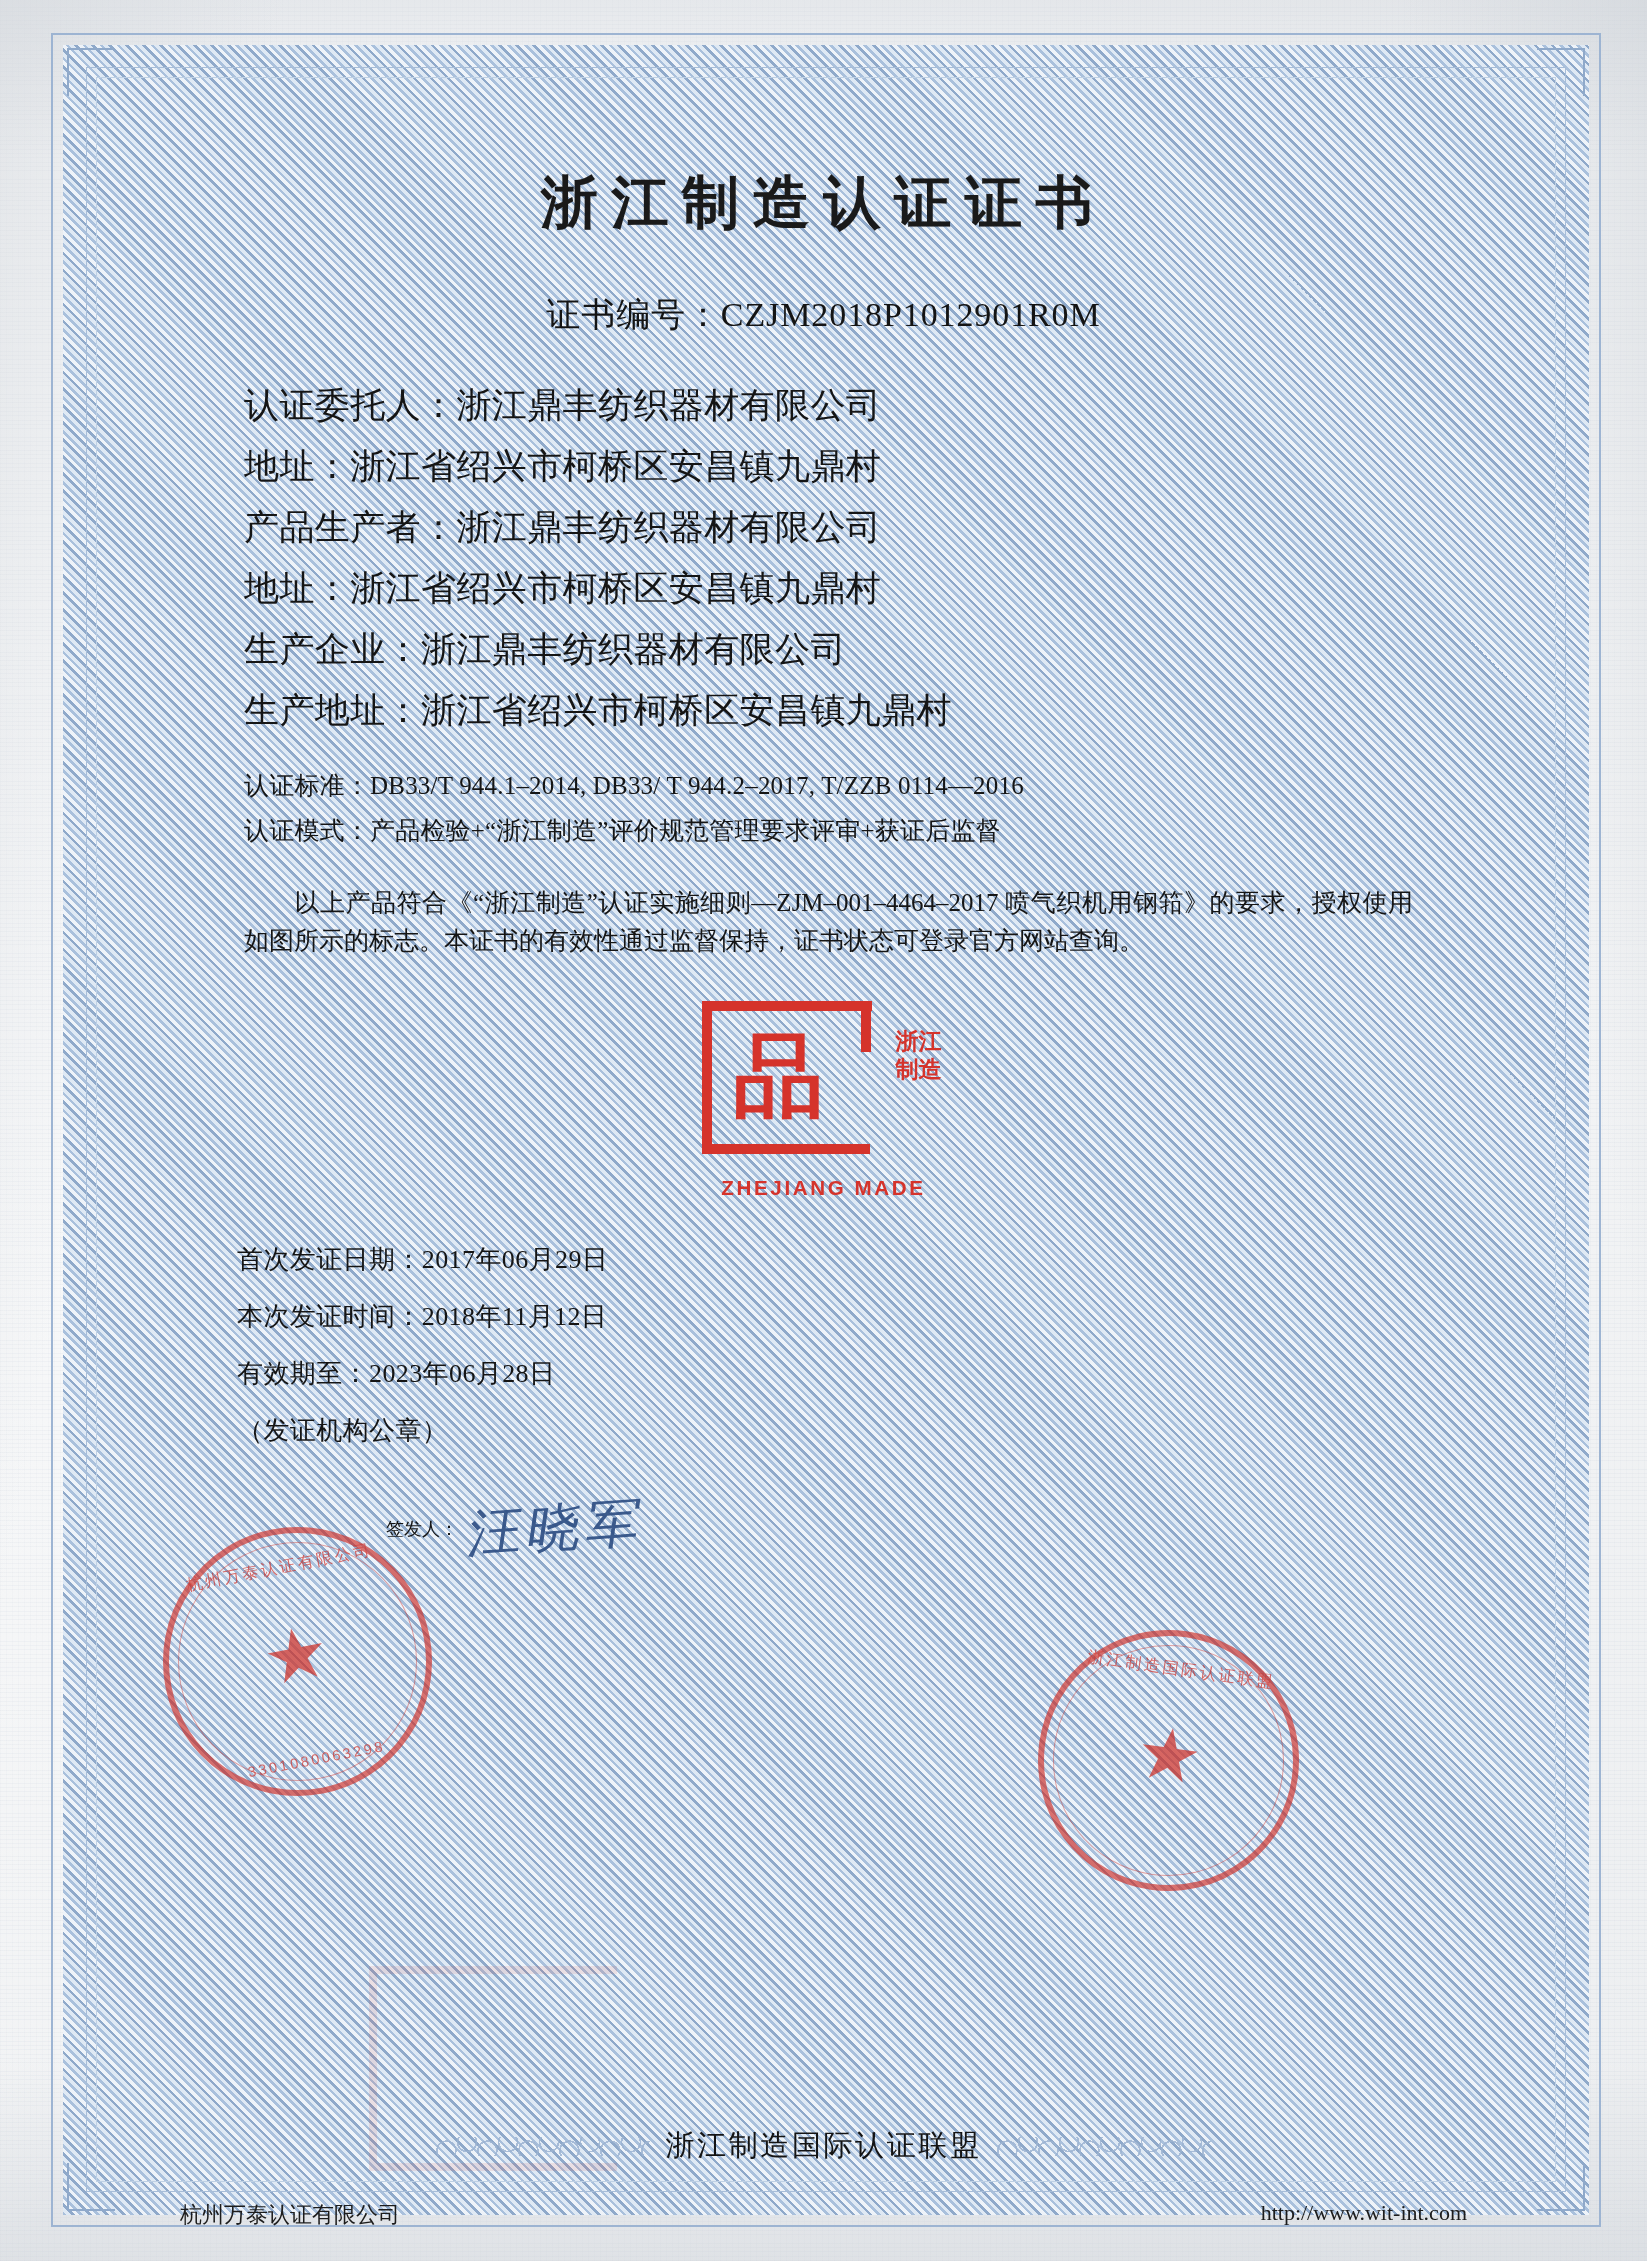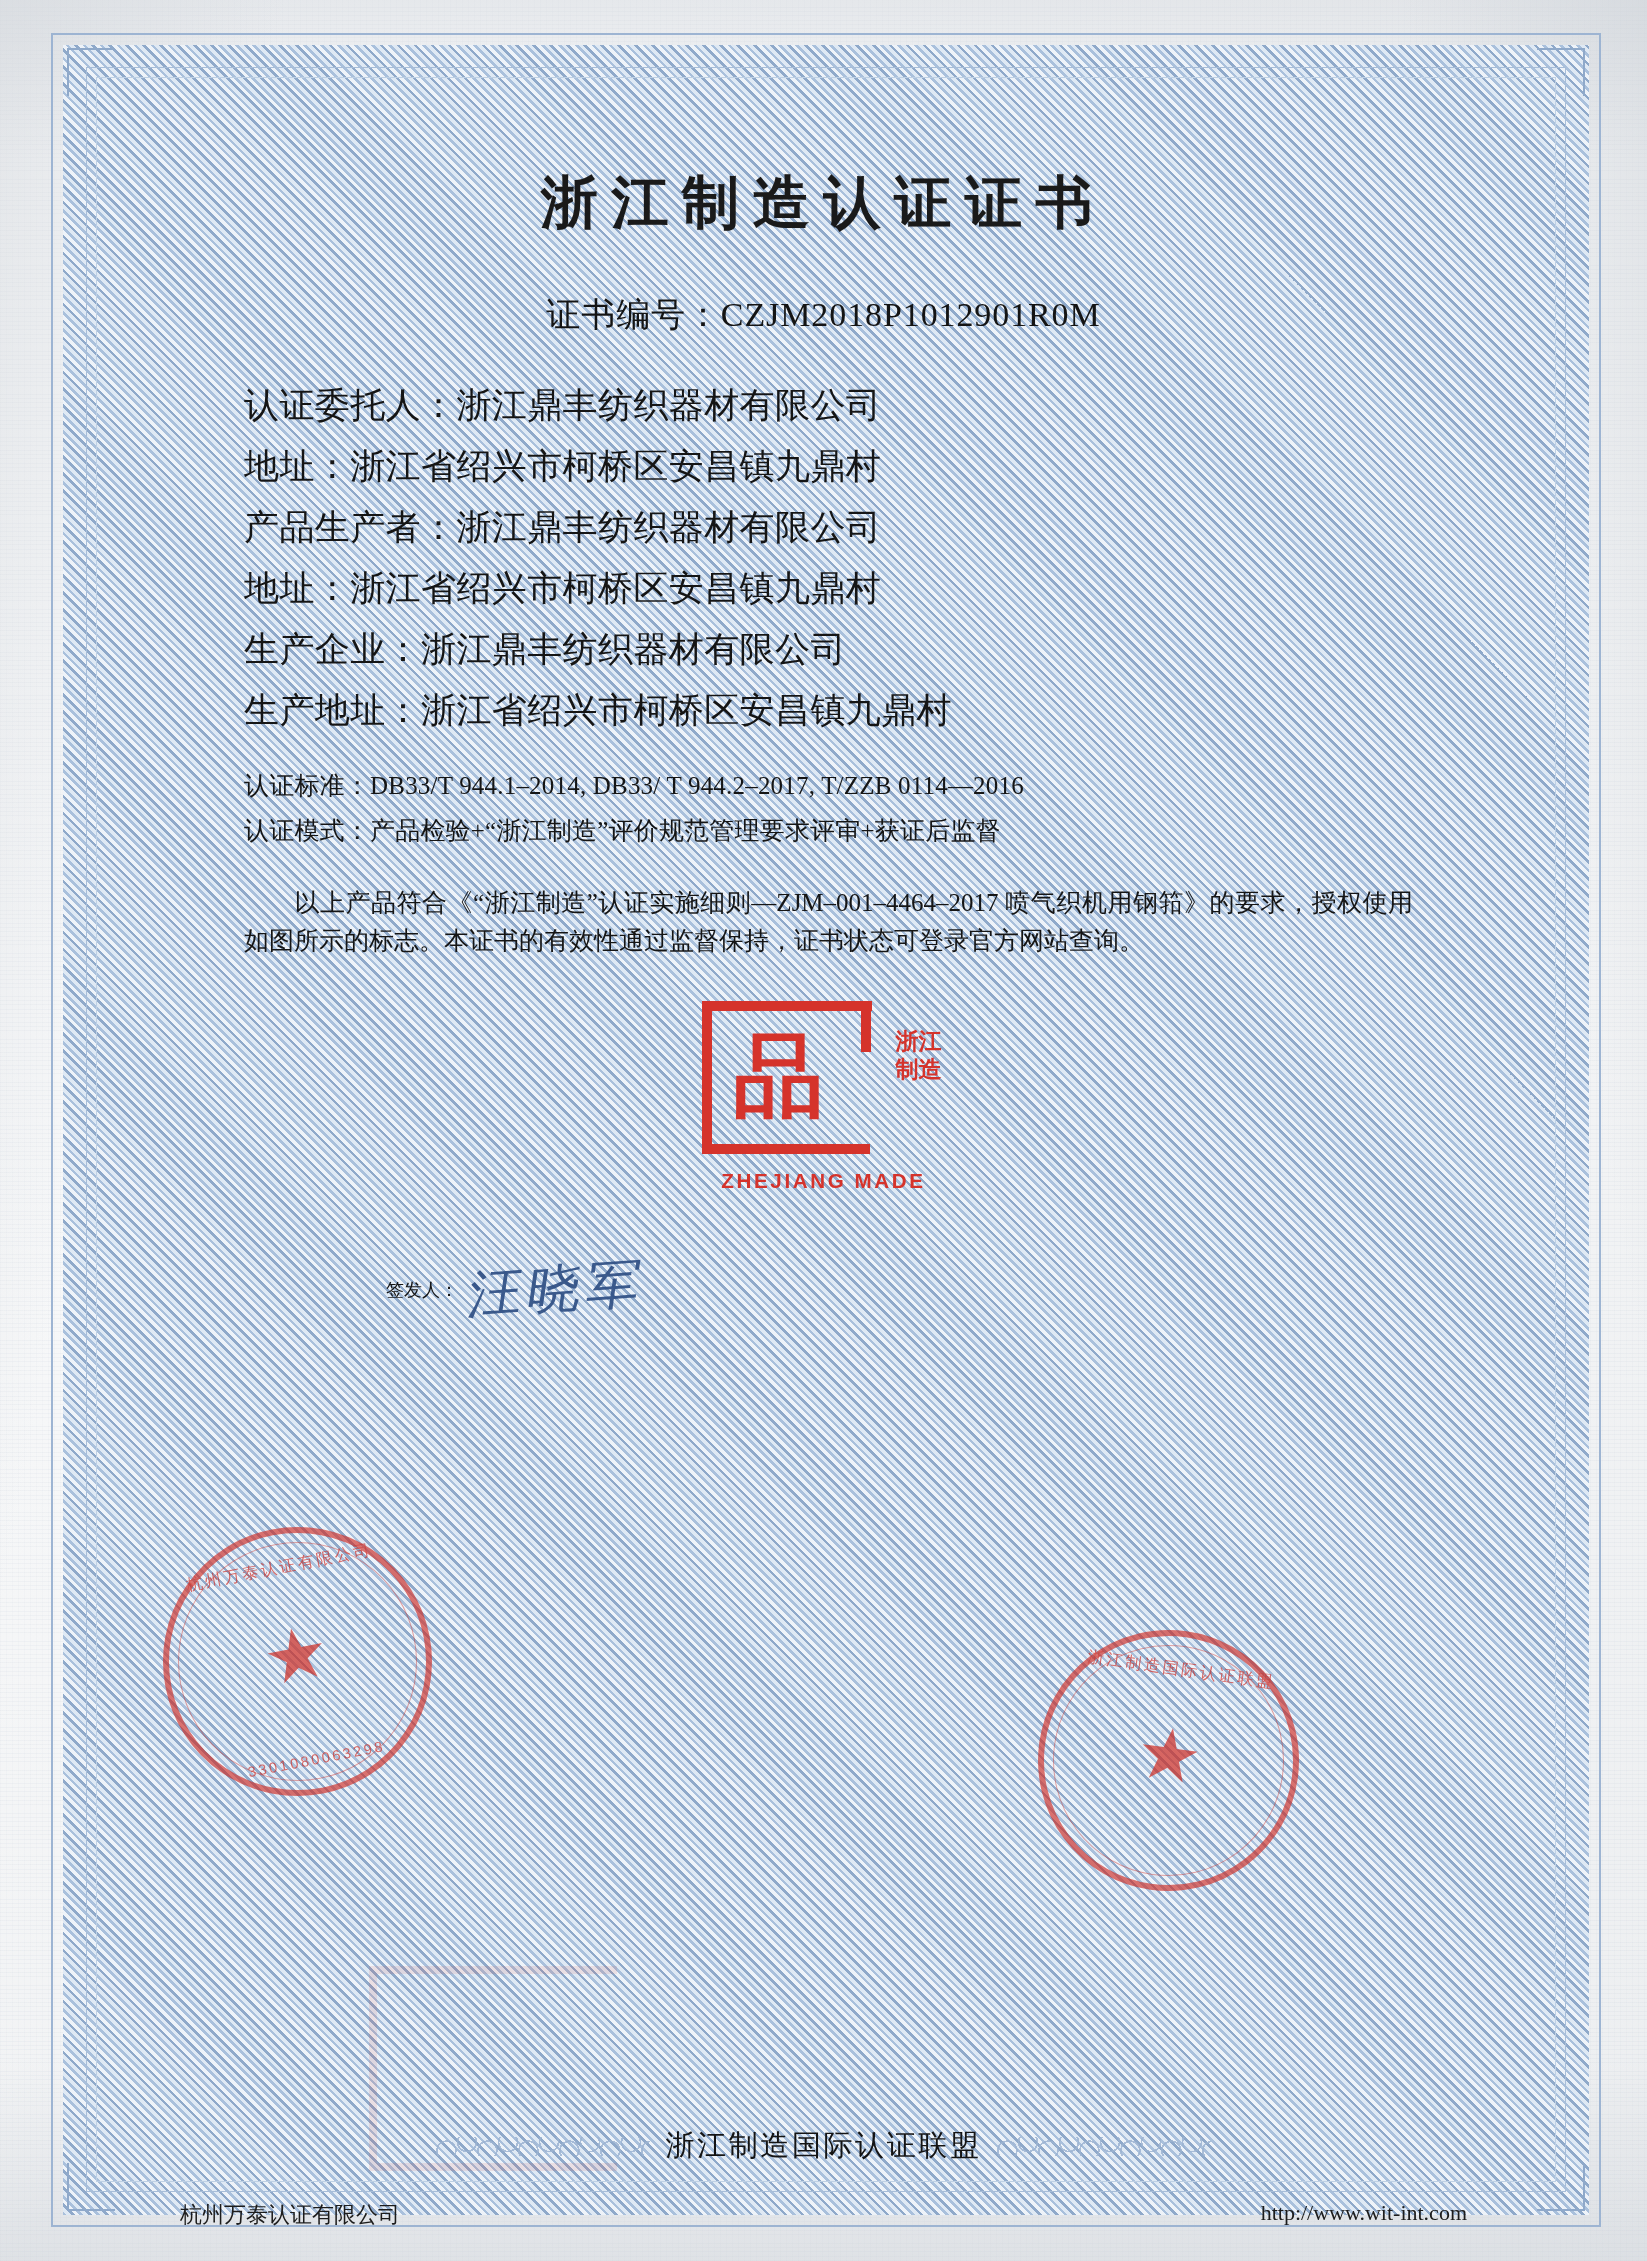--- a/index.html
+++ b/index.html
@@ -202,21 +202,21 @@
     width: 50px;
     font-family: "DejaVu Serif", serif;
     font-size: 23px;
     font-weight: 700;
     color: #d5332b;
     line-height: 1.22;
     text-align: center;
   }
   .logo-en {
     position: absolute;
-    left: 17px; bottom: 16px;
+    left: 17px; bottom: 9px;
     width: 223px;
     text-align: center;
     font-family: "Liberation Sans", sans-serif;
     font-size: 20.6px;
     font-weight: 700;
     letter-spacing: 2.6px;
     color: #d5332b;
   }
 
   
@@ -414,20 +414,26 @@
       <div class="logo">
         <div class="logo-bracket"></div>
         <div class="logo-bracket2"></div>
         <div class="logo-bracket3"></div>
         <div class="logo-glyph">品</div>
         <div class="logo-side">浙江制造</div>
         <div class="logo-en">ZHEJIANG MADE</div>
       </div>
     </div>
 
+    <div class="dates">
+      <div class="date-line">首次发证日期：2017年06月29日</div>
+      <div class="date-line">本次发证时间：2018年11月12日</div>
+      <div class="date-line">有效期至：2023年06月28日</div>
+      <div class="seal-note">（发证机构公章）</div>
+    </div>
 
     <div class="signature-row">
       <span class="sig-label">签发人：</span><span class="sig-mark">汪晓军</span>
     </div>
 
   </div>
 
   <div class="seal seal-left">
     <div class="seal-ring-inner"></div>
     <div class="seal-text top">杭州万泰认证有限公司</div>

